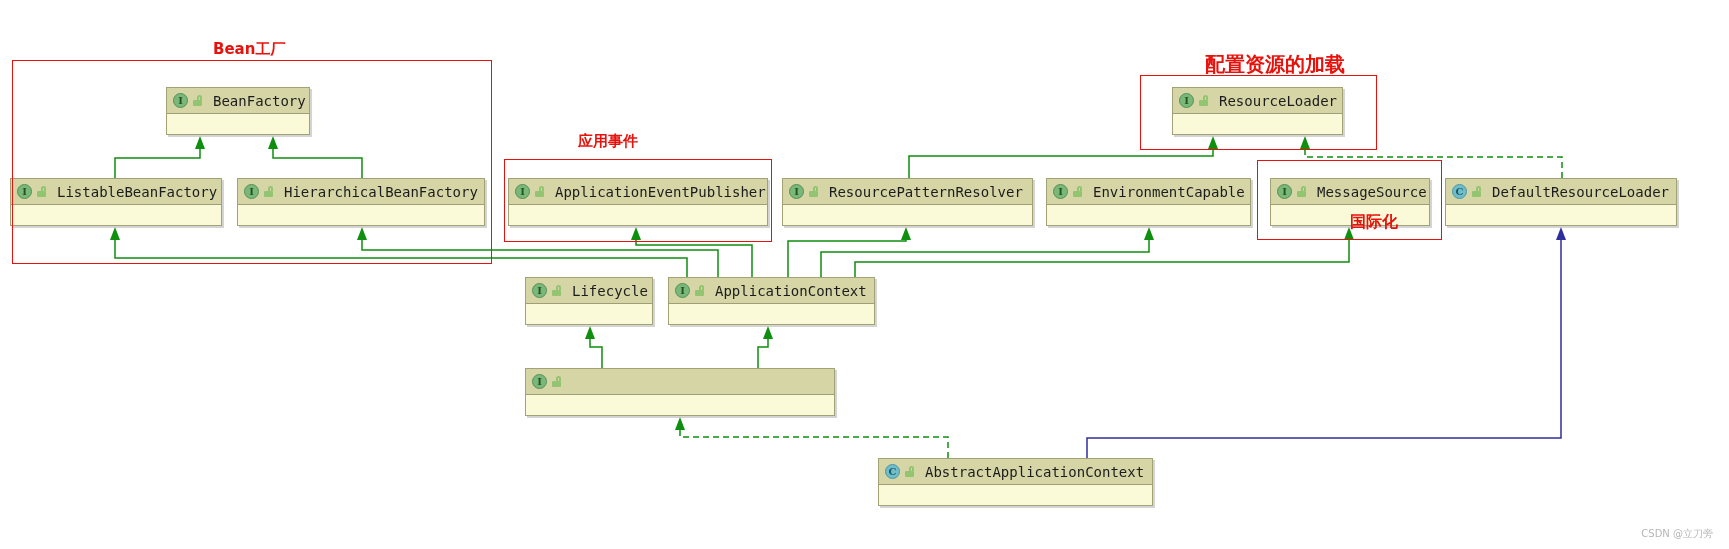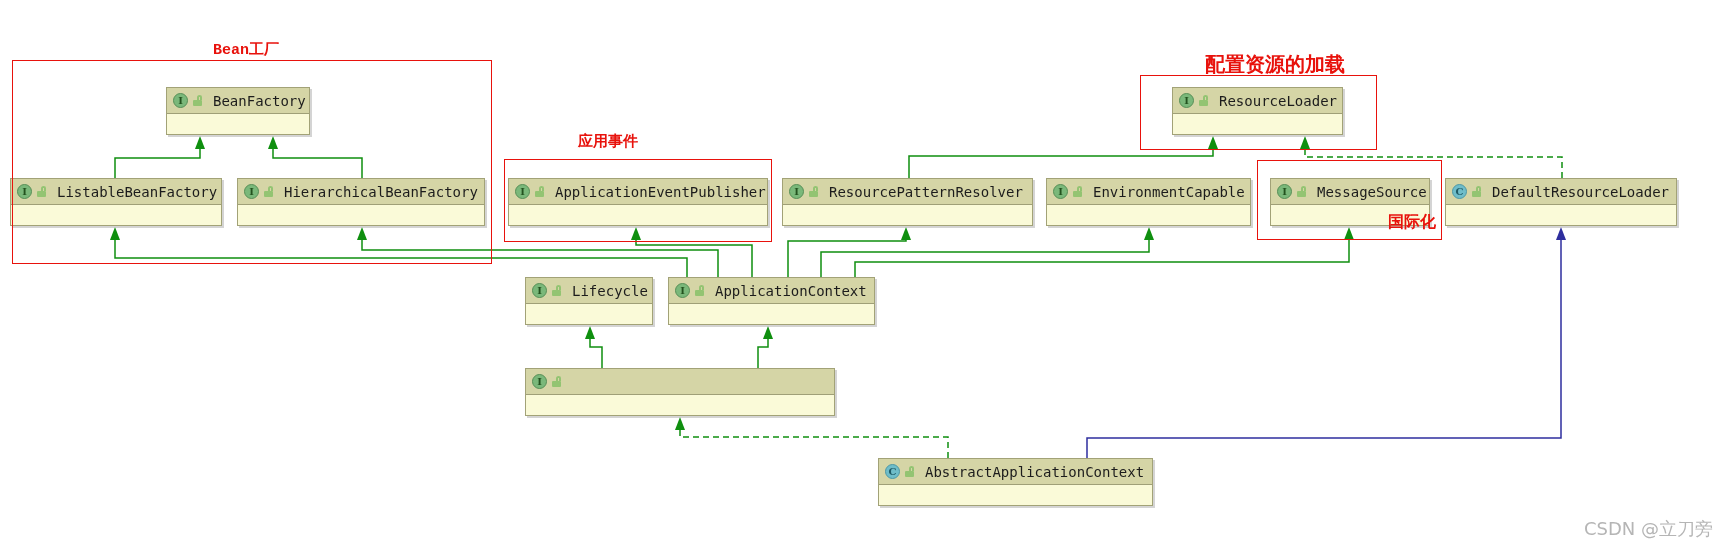--- a/index.html
+++ b/index.html
@@ -27,21 +27,21 @@
                     border:2px solid #93c472;border-bottom:none;border-radius:4px 4px 0 0;box-sizing:border-box;}
 
   
   .anno-rect{position:absolute;border:1px solid #e8120c;z-index:3;pointer-events:none;}
   .anno-label{position:absolute;color:#e8120c;font-weight:bold;z-index:4;
               font-family:"DejaVu Sans","Liberation Sans",sans-serif;white-space:nowrap;}
 
   
   #edges{position:absolute;left:0;top:0;z-index:1;}
 
-  #watermark{position:absolute;right:16px;bottom:8px;color:#b5b5b5;font-size:18px;
+  #watermark{position:absolute;right:16px;bottom:8px;color:#b5b5b5;font-size:10px;
              font-family:"DejaVu Sans","Liberation Sans",sans-serif;z-index:5;}
 </style>
 </head>
 <body>
 
 <div id="stage">
 
   <svg id="edges" width="1729" height="549">
 
     <g fill="none" stroke-width="1.5" stroke="#0f8f0f">
@@ -202,20 +202,20 @@
         <span class="uml-name">AbstractApplicationContext</span>
       </div>
     <div class="uml-body"></div>
   </div>
 
   <div class="anno-rect" style="left:12px;top:60px;width:478px;height:202px;"></div>
   <div class="anno-rect" style="left:504px;top:159px;width:266px;height:81px;"></div>
   <div class="anno-rect" style="left:1140px;top:75px;width:235px;height:73px;"></div>
   <div class="anno-rect" style="left:1257px;top:160px;width:183px;height:78px;"></div>
 
-  <div class="anno-label" style="left:213px;top:40px;font-size:15px;font-family:Liberation Mono, monospace;">Bean工厂</div>
+  <div class="anno-label" style="left:213px;top:40px;font-size:15px;">Bean工厂</div>
   <div class="anno-label" style="left:578px;top:132px;font-size:15px;text-align:right;">应用事件</div>
   <div class="anno-label" style="left:1205px;top:51px;font-size:20px;">配置资源的加载</div>
-  <div class="anno-label" style="left:1350px;top:212px;font-size:16px;margin-left:38px;">国际化</div>
+  <div class="anno-label" style="left:1350px;top:212px;font-size:16px;">国际化</div>
 
   <div id="watermark">CSDN @立刀旁</div>
 
 </div>
 
 </body></html>

